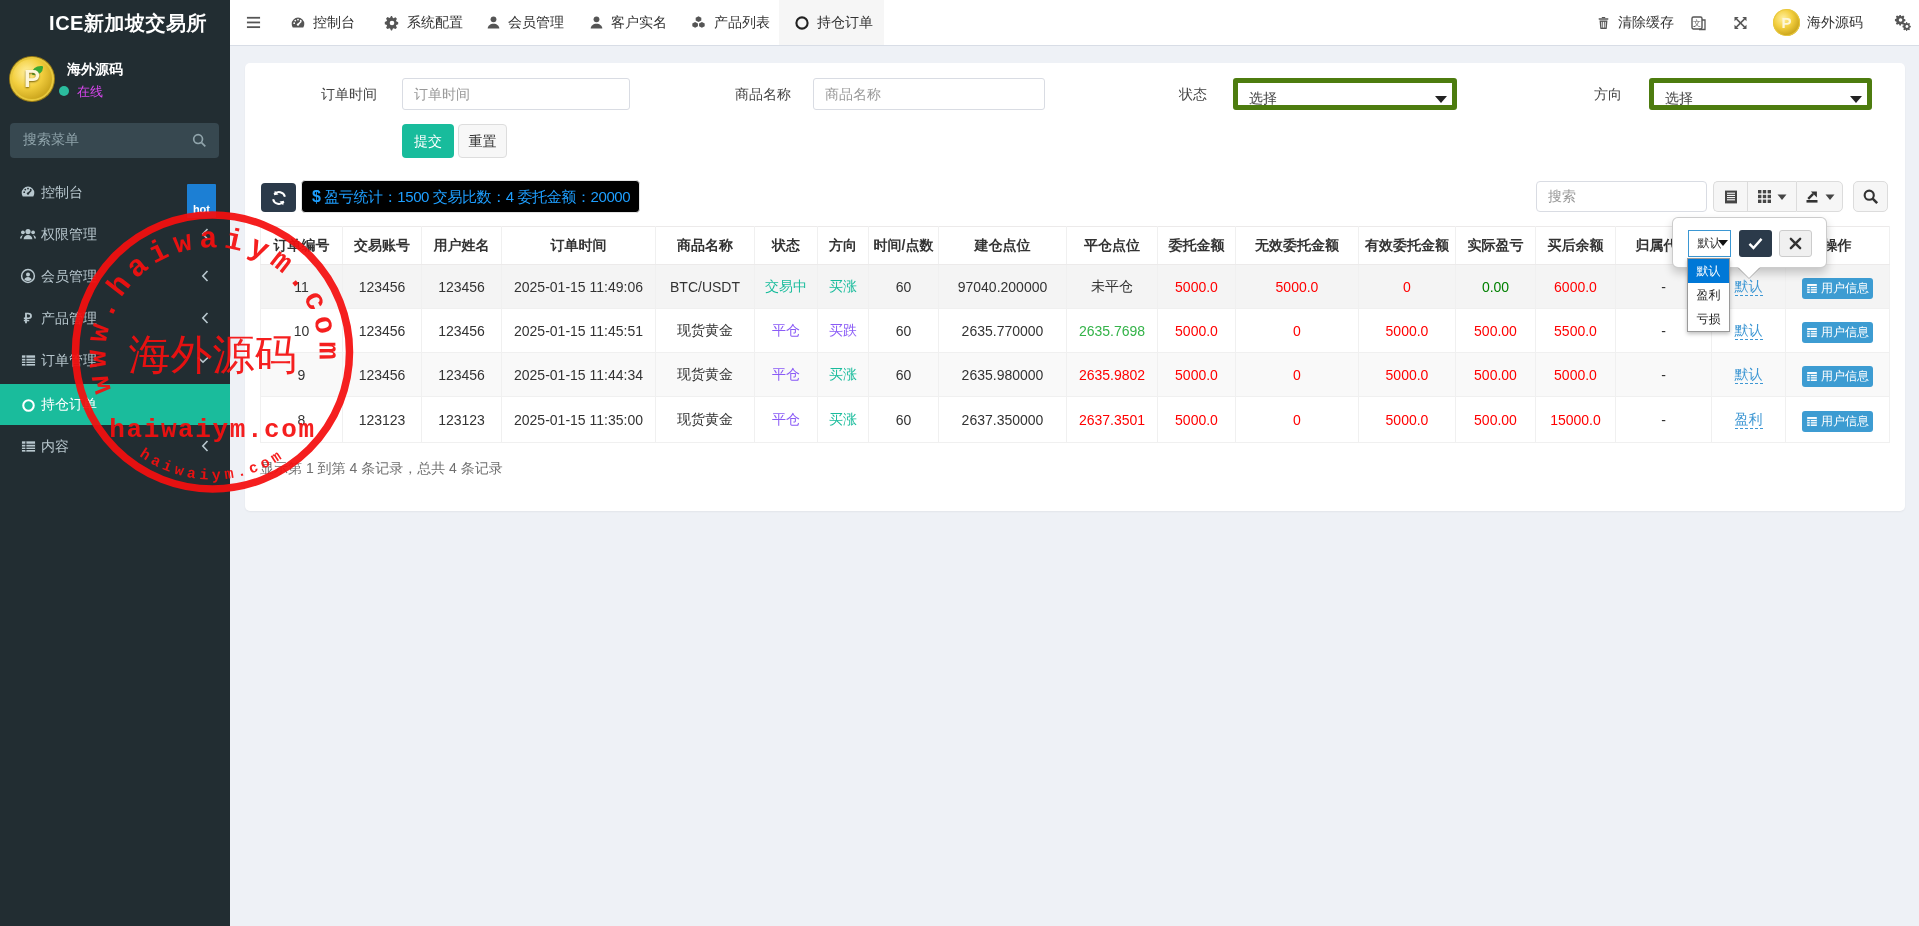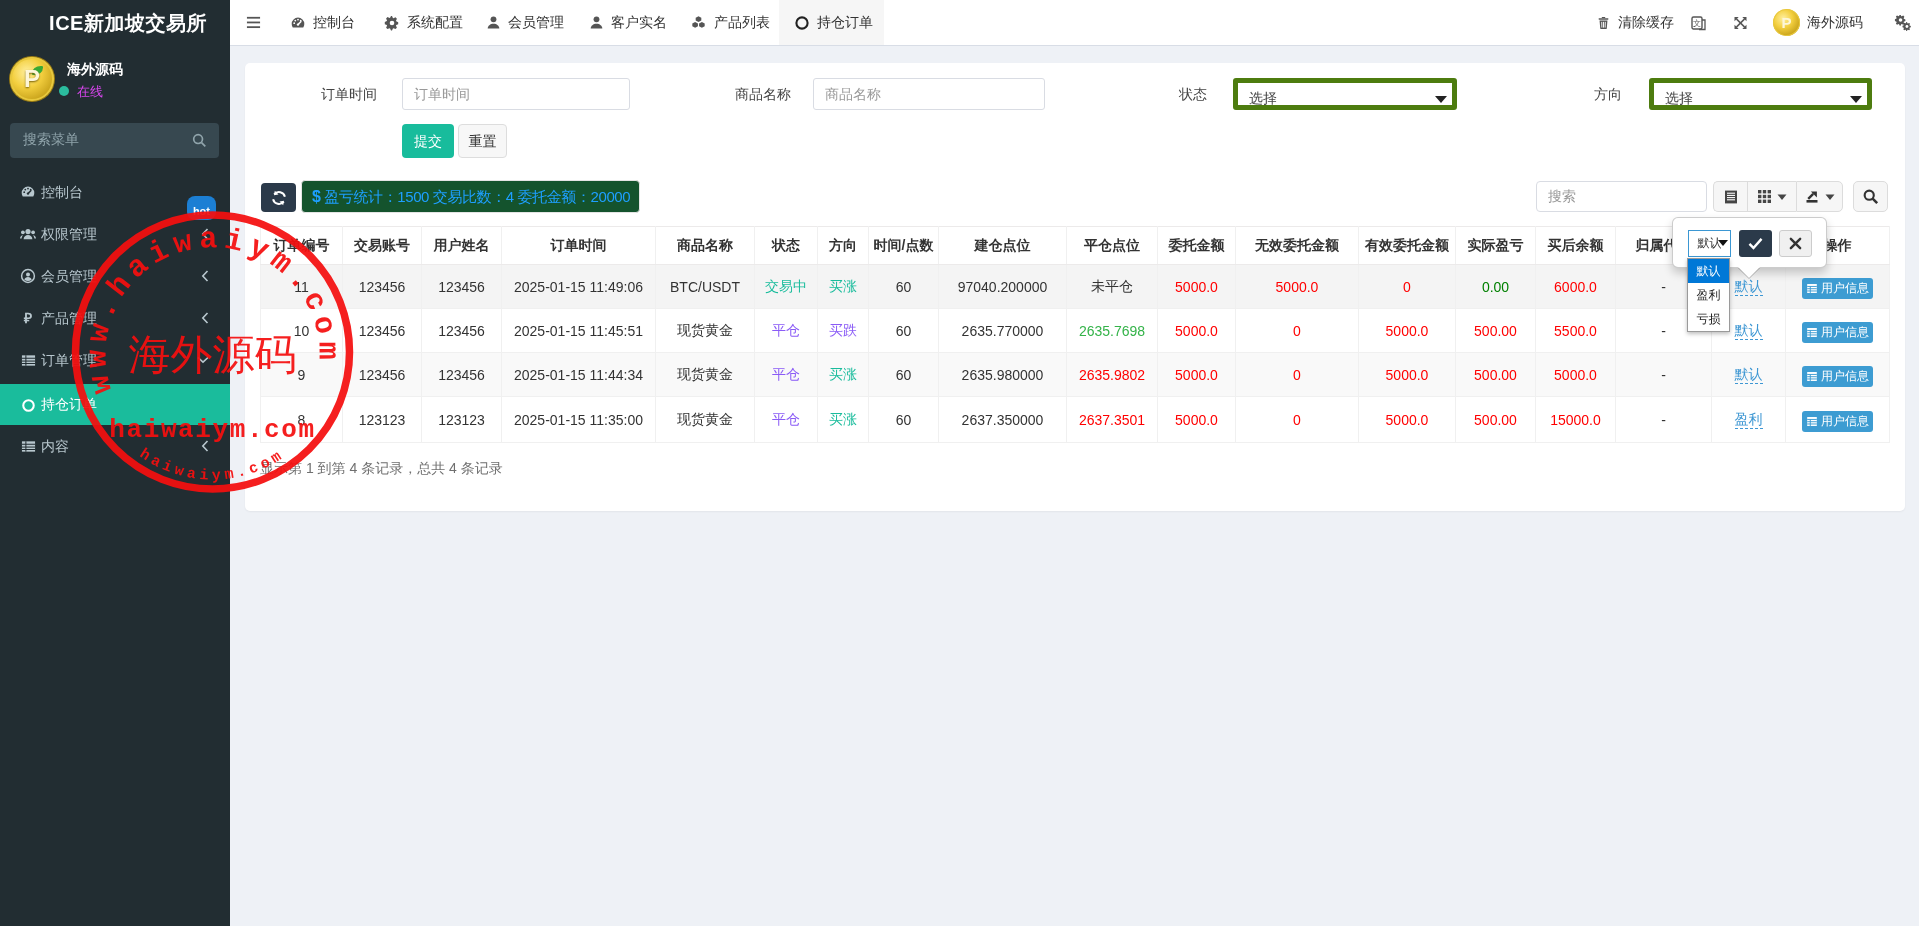--- a/index.html
+++ b/index.html
@@ -14,37 +14,37 @@
 .avatar .leaf{position:absolute;left:22px;top:9px;width:11px;height:9px;background:#39a935;border-radius:80% 10% 80% 10%;}
 .uname{position:absolute;left:67px;top:15px;color:#fff;font-weight:700;font-size:14px;}
 .ustatus{position:absolute;left:57px;top:37px;color:#d946ef;font-size:13px;}
 .ustatus i{display:inline-block;width:10px;height:10px;border-radius:50%;background:#2bbc9e;margin-right:8px;margin-left:2px;}
 .sform{position:absolute;left:10px;top:123px;width:209px;height:35px;background:#374850;border-radius:4px;}
 .sform span{position:absolute;left:13px;top:8px;color:#90a4ab;font-size:14px;}
 .sform svg{position:absolute;right:12px;top:10px;}
 .menu{position:absolute;left:0;top:171px;width:230px;}
 .mi{position:relative;height:42px;line-height:42px;color:#b8c7ce;font-size:14px;padding-left:41px;}
 .mi .ic{position:absolute;left:17px;top:0;width:22px;height:42px;display:flex;align-items:center;justify-content:center;}
-.mi .badge{position:absolute;right:14px;top:25px;font-size:11px;font-weight:700;color:#fff;padding:9px 6px 2px;border-radius:8px;line-height:13px;}
+.mi .badge{position:absolute;right:14px;top:13px;font-size:11px;font-weight:700;color:#fff;padding:19px 6px 2px;border-radius:1px;line-height:13px;}
 .badge.hot{background:#1c7fd4;}
 .badge.new{background:#6f63bb;}
 .mi .chev{position:absolute;right:21px;top:0;height:42px;display:flex;align-items:center;}
 .mi.active{background:#1abc9c;color:#fff;height:41px;line-height:41px;margin-top:3px;}
 .navbar{position:absolute;left:230px;top:0;width:1689px;height:46px;background:#fff;border-bottom:1px solid #d8dde6;z-index:4;}
 .nav-item{position:absolute;top:0;height:45px;display:flex;align-items:center;gap:7px;color:#333;font-size:14px;}
 .nav-active{position:absolute;left:549px;top:0;width:105px;height:45px;background:#f6f6f6;}
 .card{position:absolute;left:245px;top:63px;width:1660px;height:448px;background:#fff;border-radius:5px;box-shadow:0 1px 2px rgba(0,0,0,.05);z-index:1;}
 .flabel{position:absolute;font-size:14px;color:#444;height:32px;line-height:32px;text-align:right;}
 .finput{position:absolute;height:32px;border:1px solid #d9dce3;border-radius:3px;background:#fff;font-size:14px;color:#999;line-height:30px;padding-left:11px;}
 .fselect{position:absolute;height:32px;border:5px solid #4d7c0f;border-radius:3px;background:#fff;font-size:14px;color:#444;line-height:30px;padding-left:11px;}
 .fselect:after{content:"";position:absolute;right:5px;top:13px;border:6px solid transparent;border-top:7px solid #222;}
 .btn-submit{position:absolute;left:157px;top:61px;width:52px;height:34px;background:#18bc9c;color:#fff;border-radius:4px;text-align:center;line-height:34px;font-size:14px;}
 .btn-reset{position:absolute;left:213px;top:61px;width:49px;height:34px;background:#f7f7f7;border:1px solid #ddd;color:#333;border-radius:4px;text-align:center;line-height:32px;font-size:14px;}
 .btn-refresh{position:absolute;left:16px;top:120px;width:35px;height:29px;background:#2b3a4a;border-radius:4px;display:flex;align-items:center;justify-content:center;}
-.statbox{position:absolute;left:56px;top:117px;width:339px;height:33px;background:#14532d;border:1px solid #e4e4e4;border-radius:4px;color:#1e9fff;font-size:15px;line-height:31px;padding-left:10px;white-space:nowrap;overflow:hidden;letter-spacing:-0.4px;}
+.statbox{position:absolute;left:56px;top:117px;width:339px;height:33px;background:#000000;border:1px solid #e4e4e4;border-radius:4px;color:#1e9fff;font-size:15px;line-height:31px;padding-left:10px;white-space:nowrap;overflow:hidden;letter-spacing:-0.4px;}
 .tsearch{position:absolute;left:1291px;top:118px;width:171px;height:31px;border:1px solid #d9dce3;border-radius:4px;color:#999;font-size:14px;line-height:29px;padding-left:11px;background:#fff;}
 .bgroup{position:absolute;left:1468px;top:118px;height:31px;display:flex;}
 .bgroup .b{width:49px;height:31px;background:#f6f6f6;border:1px solid #dcdcdc;border-right:none;display:flex;align-items:center;justify-content:center;gap:5px;}
 .bgroup .b:first-child{border-radius:5px 0 0 5px;width:34px;}
 .bgroup .b:last-child{border-right:1px solid #dcdcdc;border-radius:0 5px 5px 0;width:47px;}
 .bsearch{position:absolute;left:1608px;top:118px;width:35px;height:31px;background:#f6f6f6;border:1px solid #dcdcdc;border-radius:5px;display:flex;align-items:center;justify-content:center;}
 table{position:absolute;left:15px;top:163px;width:1629px;border-collapse:collapse;table-layout:fixed;}
 th{font-weight:700;font-size:14px;color:#333;height:38px;border:1px solid #eceaea;border-left:none;border-right:1px solid #f0f0f0;background:#fff;text-align:center;}
 td{font-size:14px;color:#333;height:44px;border-right:1px solid #f0f0f0;border-bottom:1px solid #f0f0f0;text-align:center;}
 tr.r1 td{background:#f4f4f4;height:44px;}

